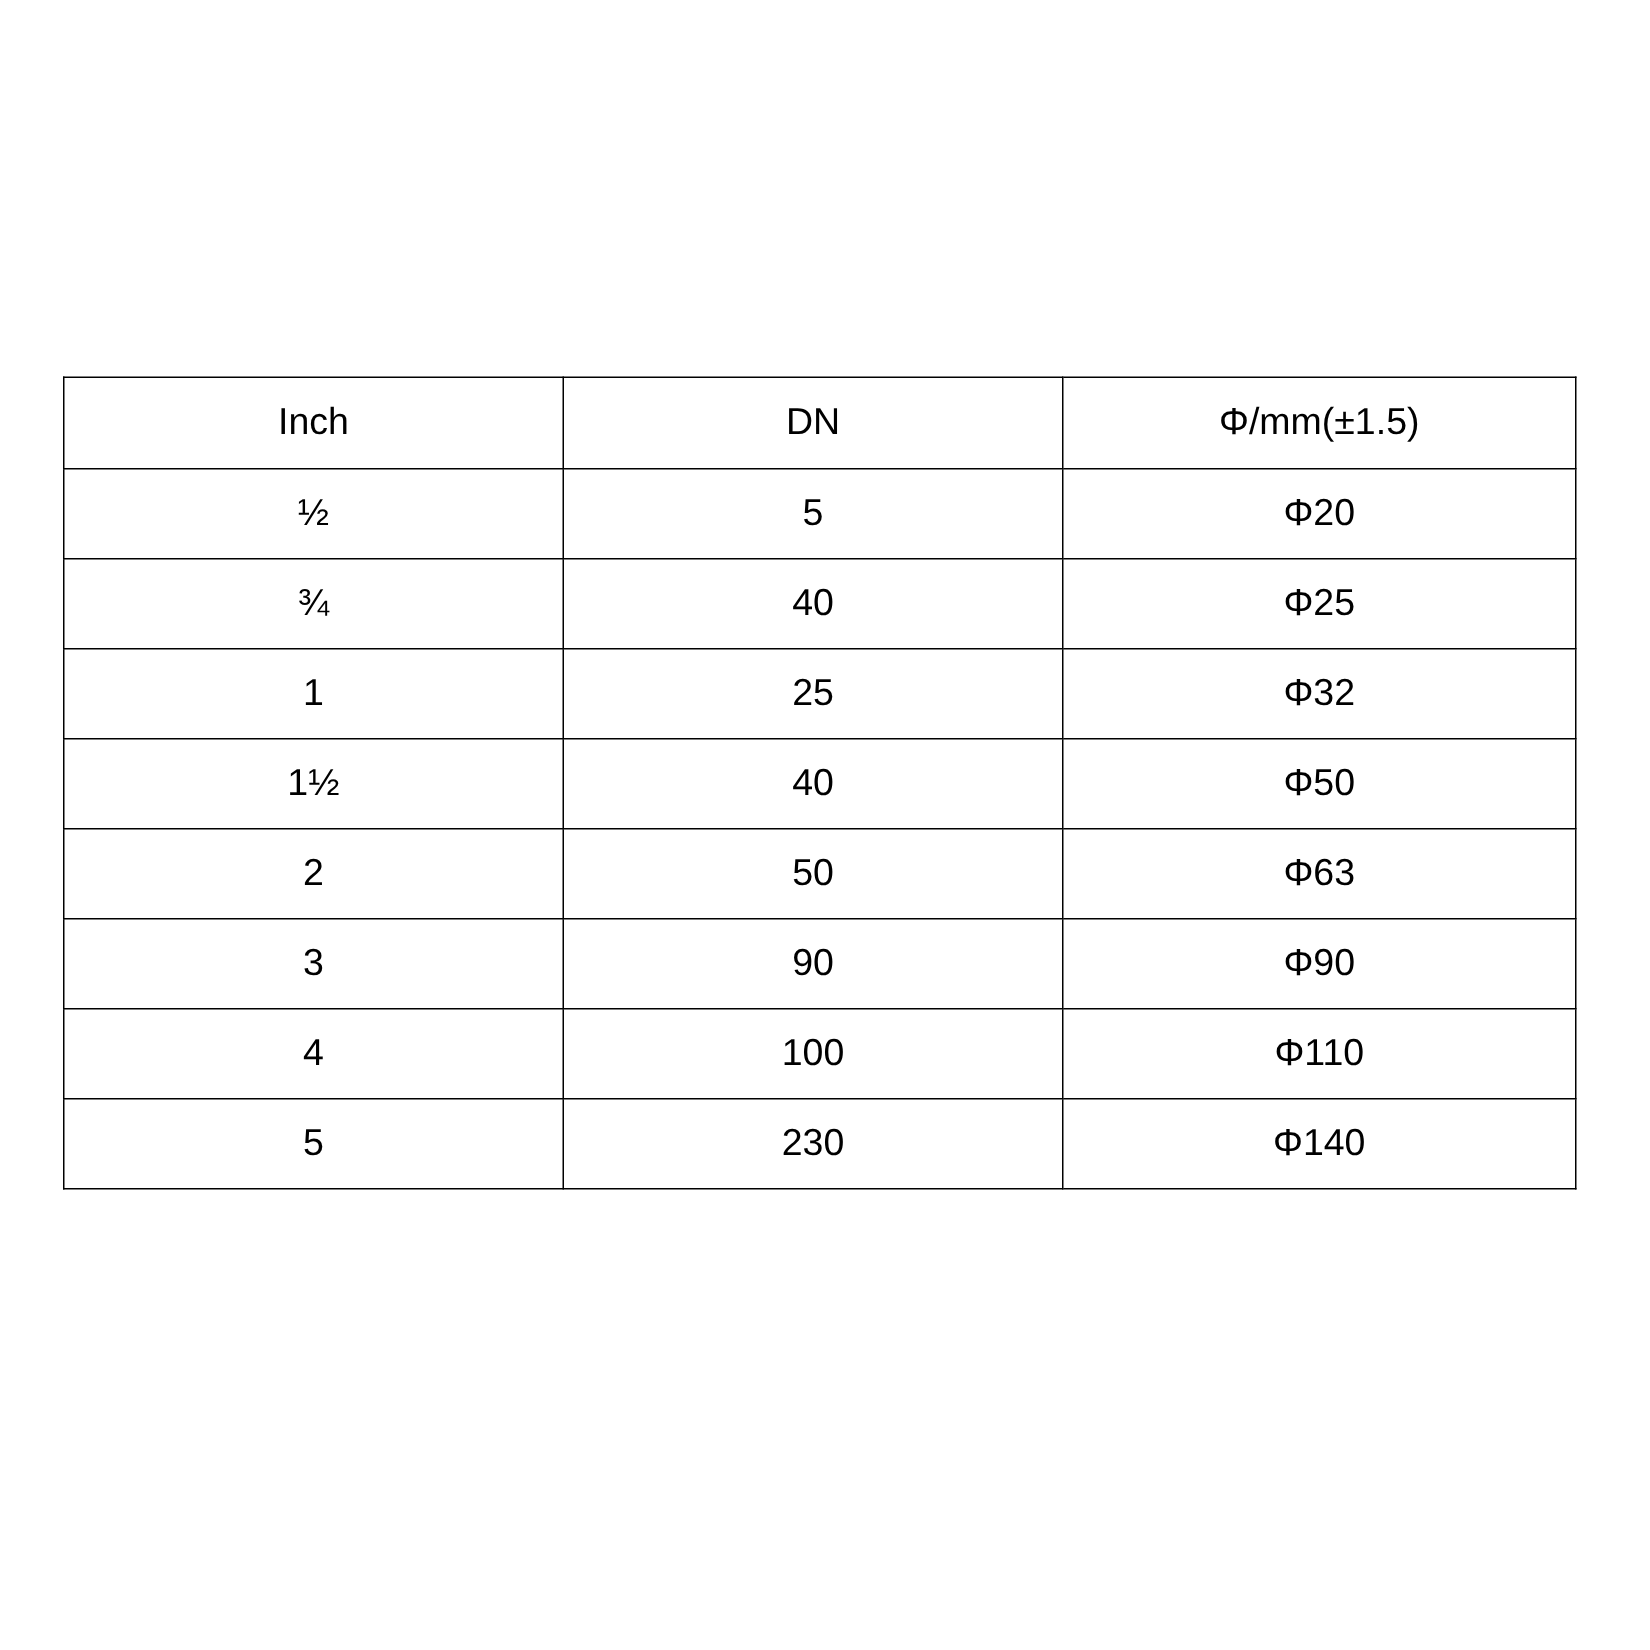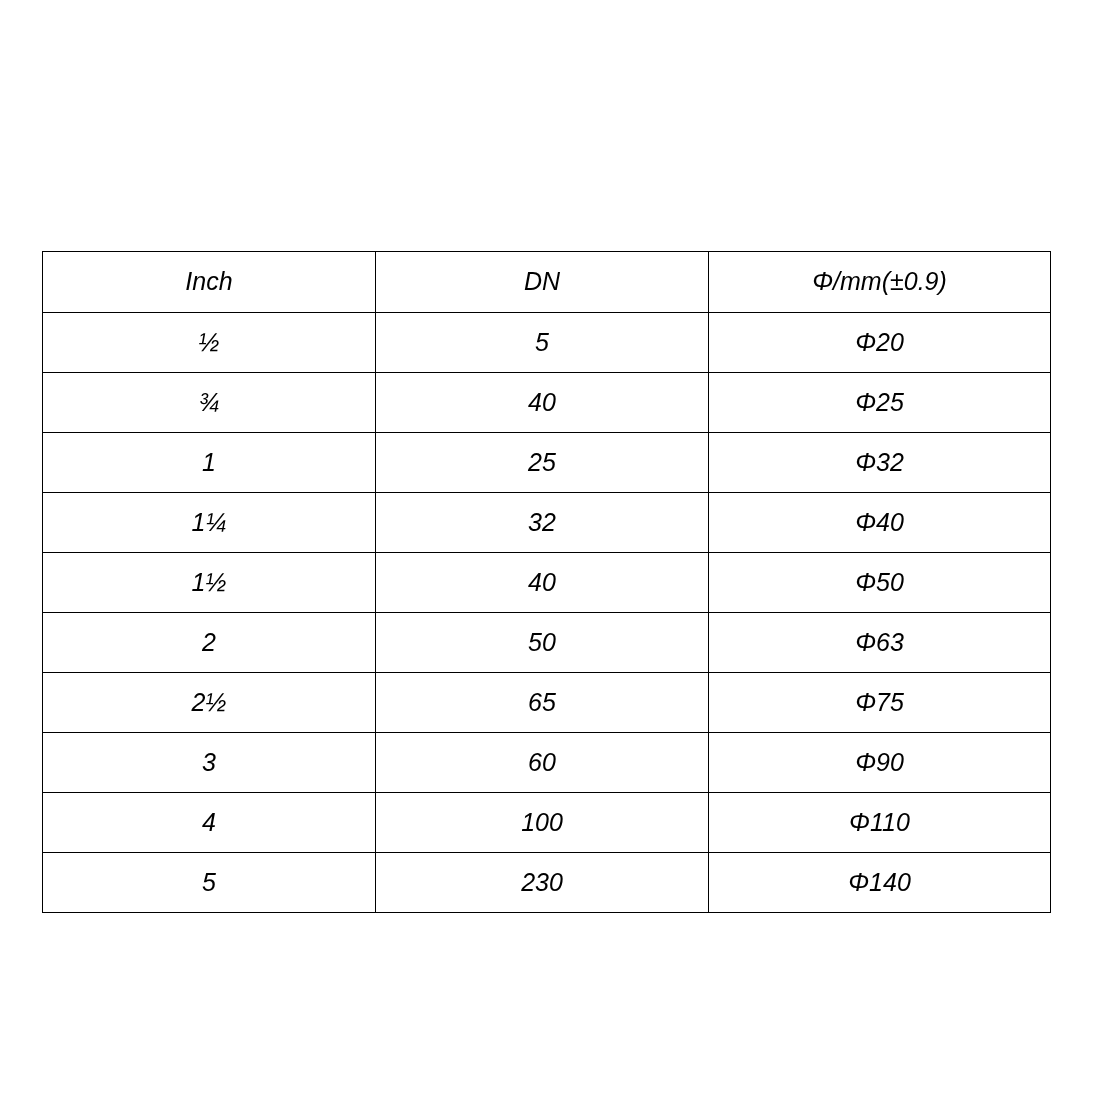--- a/index.html
+++ b/index.html
@@ -14,21 +14,20 @@
     color: #000000;
     position: relative;
     overflow: hidden;
   }
   .sheet {
     position: absolute;
     left: 0;
     top: 0;
     width: 1100px;
     height: 1100px;
-    font-style: italic;
   }
   .spec-table {
     position: absolute;
     left: 42px;
     top: 251px;
     width: 1008px;
     border-collapse: collapse;
     table-layout: fixed;
   }
   .spec-table td,
@@ -61,62 +60,52 @@
   <table class="spec-table">
     <colgroup>
       <col class="c1">
       <col class="c2">
       <col class="c3">
     </colgroup>
     <thead>
       <tr>
         <td>Inch</td>
         <td>DN</td>
-        <td>Φ/mm(±0.9)</td>
+        <td>Φ/mm(±1.5)</td>
       </tr>
     </thead>
     <tbody>
       <tr>
         <td class="frac">½</td>
         <td>5</td>
         <td>Φ20</td>
       </tr>
       <tr>
         <td class="frac">¾</td>
         <td>40</td>
         <td>Φ25</td>
       </tr>
       <tr>
         <td class="frac">1</td>
         <td>25</td>
         <td>Φ32</td>
       </tr>
       <tr>
-        <td class="frac">1¼</td>
-        <td>32</td>
-        <td>Φ40</td>
-      </tr>
-      <tr>
         <td class="frac">1½</td>
         <td>40</td>
         <td>Φ50</td>
       </tr>
       <tr>
         <td class="frac">2</td>
         <td>50</td>
         <td>Φ63</td>
       </tr>
       <tr>
-        <td class="frac">2½</td>
-        <td>65</td>
-        <td>Φ75</td>
-      </tr>
-      <tr>
         <td class="frac">3</td>
-        <td>60</td>
+        <td>90</td>
         <td>Φ90</td>
       </tr>
       <tr>
         <td class="frac">4</td>
         <td>100</td>
         <td>Φ110</td>
       </tr>
       <tr>
         <td class="frac">5</td>
         <td>230</td>

